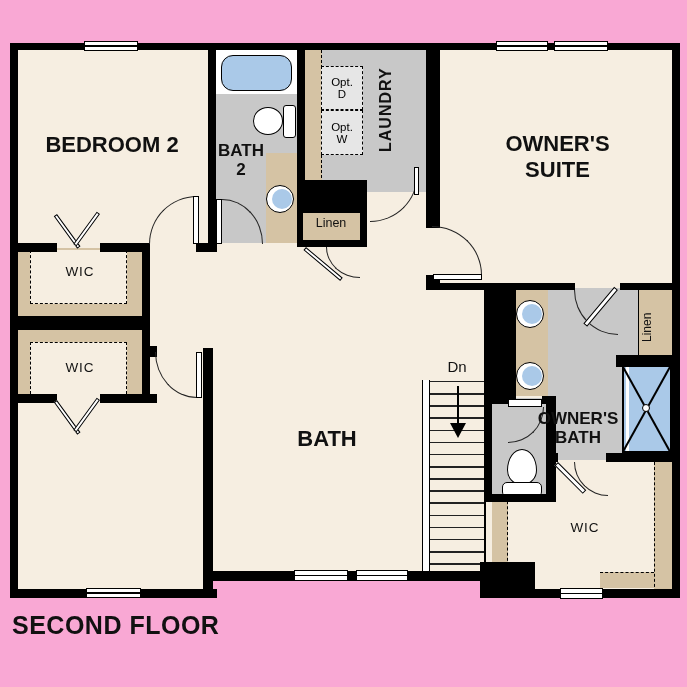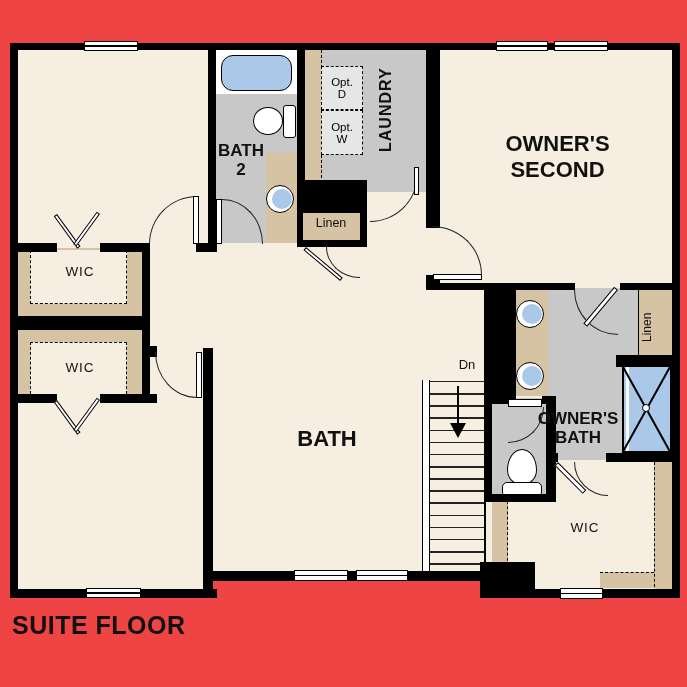--- a/index.html
+++ b/index.html
@@ -1,17 +1,17 @@
 <!DOCTYPE html>
 <html><head>
 <meta charset="utf-8">
 <style>
   * { box-sizing: border-box; margin: 0; padding: 0; }
   html,body { background:#fff; font-family:"Liberation Sans", sans-serif; }
-  #plan { position:relative; width:687px; height:687px; background:#ef4444; overflow:hidden; }
+  #plan { position:relative; width:687px; height:687px; background:#f9a8d4; overflow:hidden; }
   .abs { position:absolute; }
   .cream { background:#f6eee1; }
   .gray { background:#c8c8c8; }
   .tan  { background:#d5c3a4; }
   .wall { background:#000; }
   .lbl  { color:#111; text-align:center; line-height:1.15; }
   .bold { font-weight:bold; }
   .window { background:#fff; border:1.3px solid #000; }
   .winline { position:absolute; left:0; right:0; top:42%; height:1.3px; background:#000; }
   .leaf { background:#fff; border:1px solid #000; }
@@ -173,35 +173,36 @@
 
   <div class="abs arc" style="left:574px;top:290px;width:44px;height:45px;border-left-width:1.5px;border-bottom-width:1.5px;border-bottom-left-radius:100% 100%"></div>
   <div class="abs leaf" style="left:618px;top:290px;width:48px;height:5px;transform:rotate(130deg);transform-origin:0 0"></div>
 
   <div class="abs arc" style="left:508px;top:407px;width:36px;height:36px;border-right-width:1.5px;border-bottom-width:1.5px;border-bottom-right-radius:100% 100%"></div>
   <div class="abs leaf" style="left:508px;top:399px;width:34px;height:8px"></div>
 
   <div class="abs arc" style="left:574px;top:462px;width:34px;height:34px;border-left-width:1.5px;border-bottom-width:1.5px;border-bottom-left-radius:100% 100%"></div>
   <div class="abs leaf" style="left:558px;top:462px;width:40px;height:5px;transform:rotate(45deg);transform-origin:0 0"></div>
 
+  <div class="abs lbl bold" style="left:22px;top:132px;width:180px;font-size:22px">BEDROOM 2</div>
   <div class="abs lbl bold" style="left:470px;top:131px;width:175px;font-size:22px;line-height:26px">
     <span style="display:block">OWNER'S</span>
-    <span style="display:block">SECOND</span>
+    <span style="display:block">SUITE</span>
   </div>
   <div class="abs lbl bold" style="left:282px;top:426px;width:90px;font-size:22px">BATH</div>
   <div class="abs lbl bold" style="left:211px;top:141px;width:60px;font-size:17px;line-height:19px">
     <span style="display:block">BATH</span>
     <span style="display:block">2</span>
   </div>
   <div class="abs lbl bold" style="left:533px;top:409px;width:90px;font-size:17px;line-height:19px">
     <span style="display:block">OWNER'S</span>
     <span style="display:block">BATH</span>
   </div>
   <div class="abs lbl bold vtext" style="left:377px;top:54px;width:30px;height:112px;font-size:16px;letter-spacing:1px">LAUNDRY</div>
   <div class="abs lbl" style="left:50px;top:264px;width:60px;font-size:13.5px;letter-spacing:1px">WIC</div>
   <div class="abs lbl" style="left:50px;top:360px;width:60px;font-size:13.5px;letter-spacing:1px">WIC</div>
   <div class="abs lbl" style="left:555px;top:520px;width:60px;font-size:13.5px;letter-spacing:1px">WIC</div>
   <div class="abs lbl" style="left:302px;top:216px;width:58px;font-size:12.5px">Linen</div>
   <div class="abs lbl vtext" style="left:641px;top:296px;width:24px;height:62px;font-size:12px">Linen</div>
-  <div class="abs lbl" style="left:452px;top:358px;width:30px;font-size:13px">Dn</div>
-  <div class="abs lbl bold" style="left:12px;top:611px;width:290px;font-size:25px;text-align:left;letter-spacing:0.5px">SUITE FLOOR</div>
+  <div class="abs lbl" style="left:442px;top:358px;width:30px;font-size:15px">Dn</div>
+  <div class="abs lbl bold" style="left:12px;top:611px;width:290px;font-size:25px;text-align:left;letter-spacing:0.5px">SECOND FLOOR</div>
 
 </div>
 
 </body></html>

